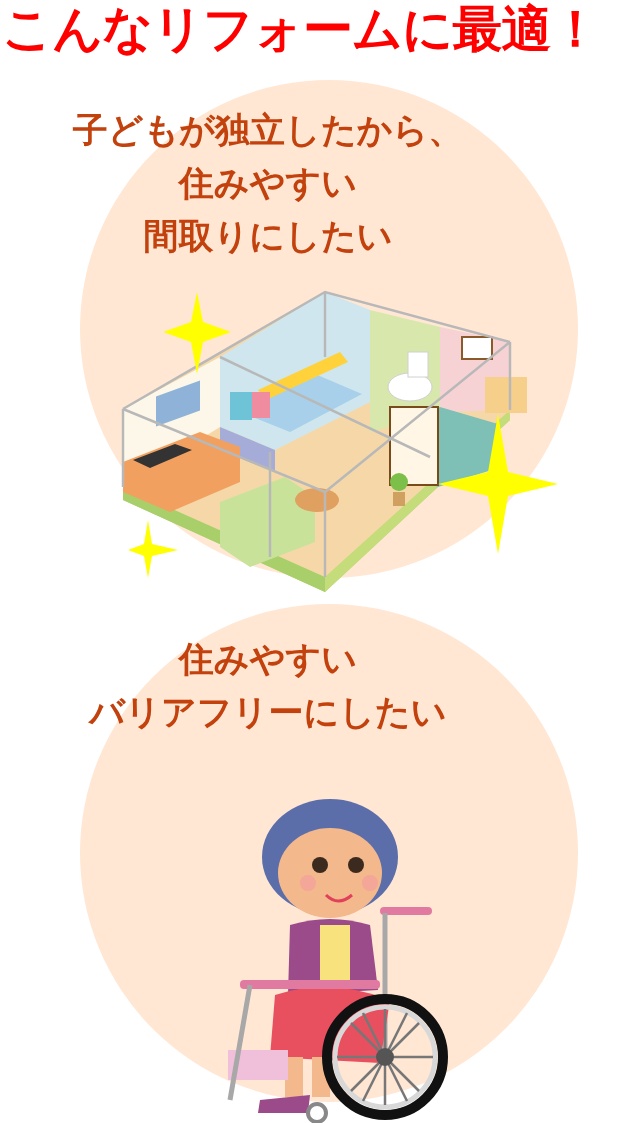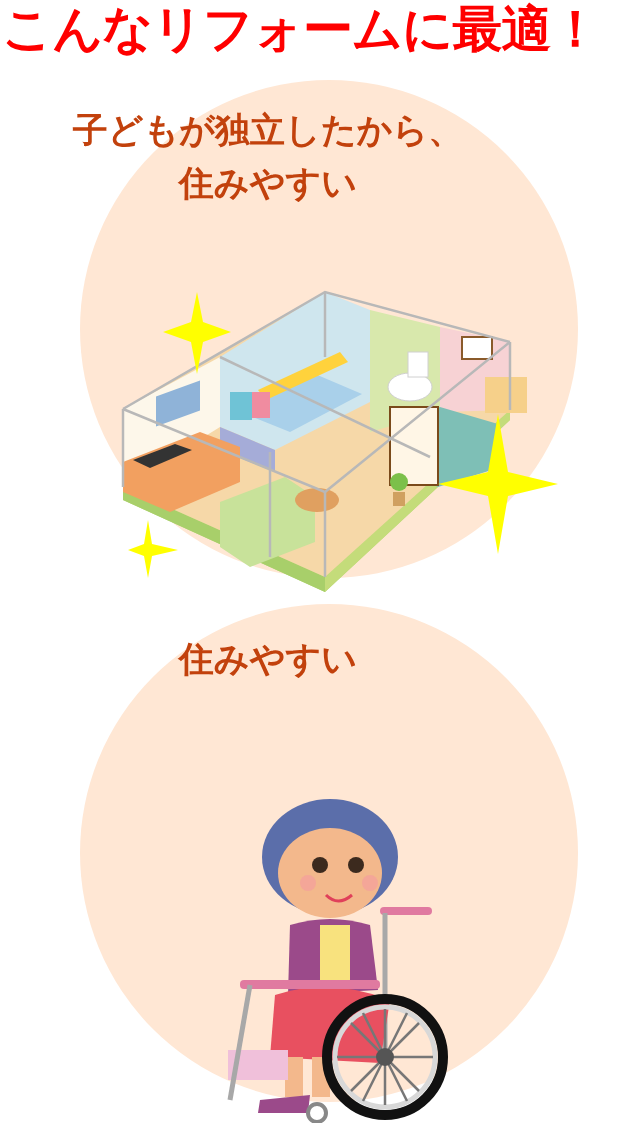--- a/index.html
+++ b/index.html
@@ -22,20 +22,21 @@
 </style>
 </head>
 <body>
 
 <div class="title">こんなリフォームに最適！</div>
 
 <div class="circle c1"></div>
 <div class="caption cap1">
   <div>子どもが独立したから、</div>
   <div>住みやすい</div>
+  <div>間取りにしたい</div>
 </div>
 
 <svg class="illus house" viewBox="0 0 470 316" xmlns="http://www.w3.org/2000/svg">
 
   <polygon points="23,127 225,210 410,128 410,138 225,310 23,218" fill="#b8d878"></polygon>
   <polygon points="23,205 225,295 225,310 23,218" fill="#a8cf6a"></polygon>
   <polygon points="225,295 410,128 410,138 225,310" fill="#c4dc7a"></polygon>
 
   <polygon points="23,205 225,295 410,128 225,10 23,127" fill="#f6d8a8"></polygon>
 
@@ -85,20 +86,21 @@
   <g fill="#ffff00">
     <path d="M97,10 L103,40 L131,50 L103,60 L97,92 L91,60 L63,50 L91,40 Z"></path>
     <path d="M48,238 L52,262 L78,268 L52,274 L48,296 L44,274 L28,268 L44,262 Z"></path>
     <path d="M398,132 L408,190 L458,202 L408,214 L398,272 L388,214 L338,202 L388,190 Z"></path>
   </g>
 </svg>
 
 <div class="circle c2"></div>
 <div class="caption cap2">
   <div>住みやすい</div>
+  <div>バリアフリーにしたい</div>
 </div>
 
 <svg class="illus granny" viewBox="0 0 280 328" xmlns="http://www.w3.org/2000/svg">
 
   <ellipse cx="150" cy="62" rx="68" ry="58" fill="#5b6eaa"></ellipse>
 
   <ellipse cx="150" cy="78" rx="52" ry="45" fill="#f3b88c"></ellipse>
   <circle cx="140" cy="70" r="8" fill="#3c2a1e"></circle>
   <circle cx="176" cy="70" r="8" fill="#3c2a1e"></circle>
   <circle cx="128" cy="88" r="8" fill="#f59aa0" opacity="0.6"></circle>

